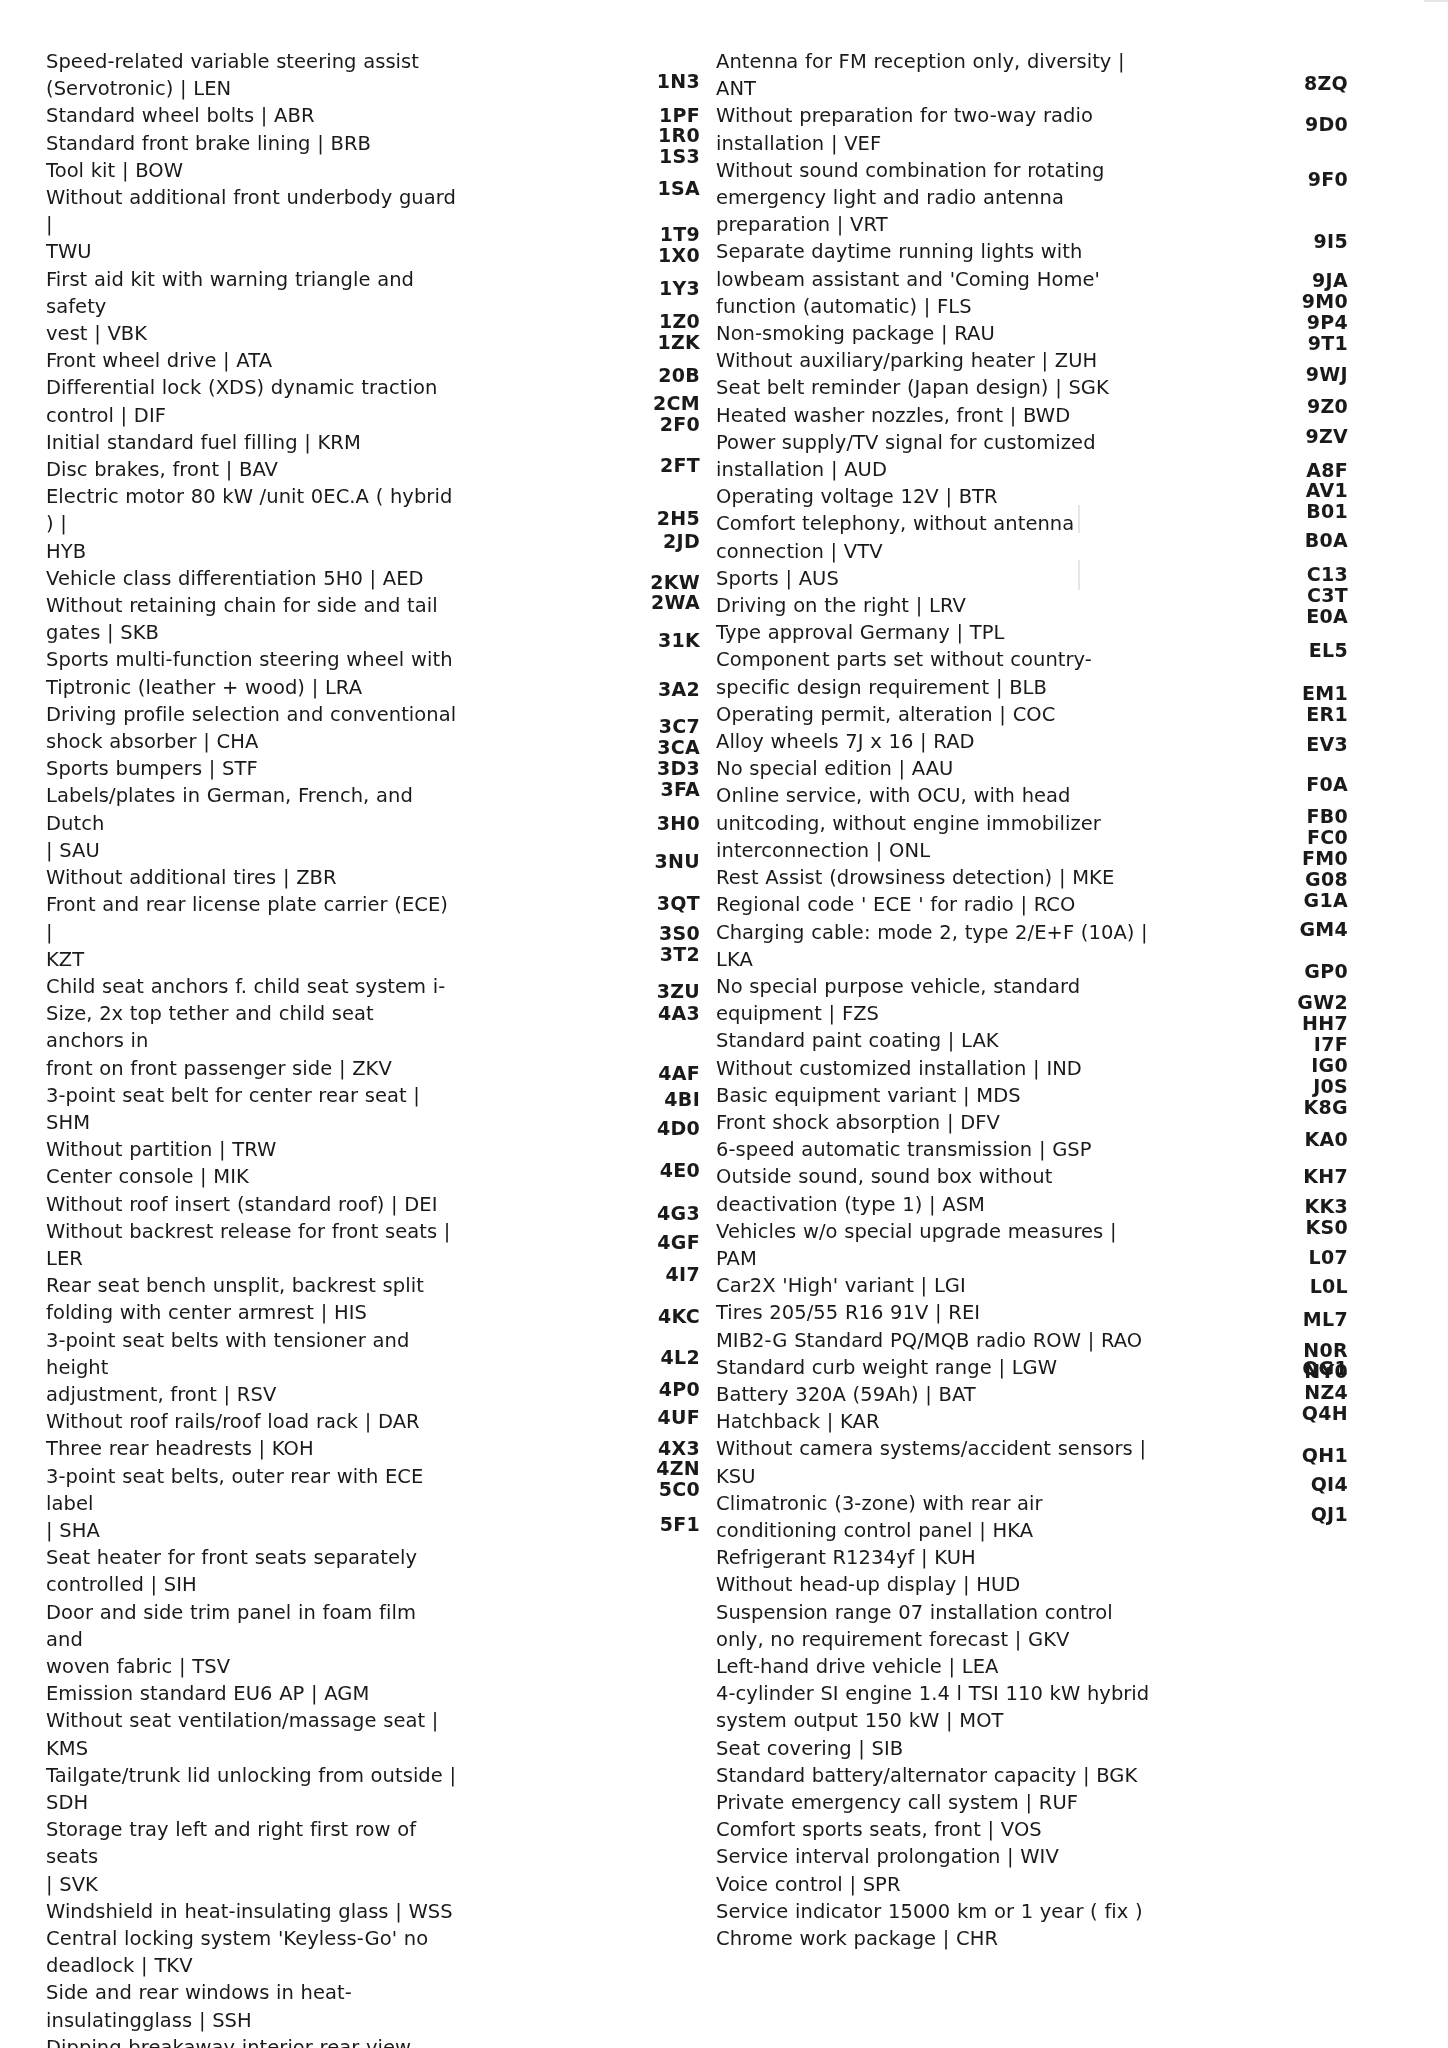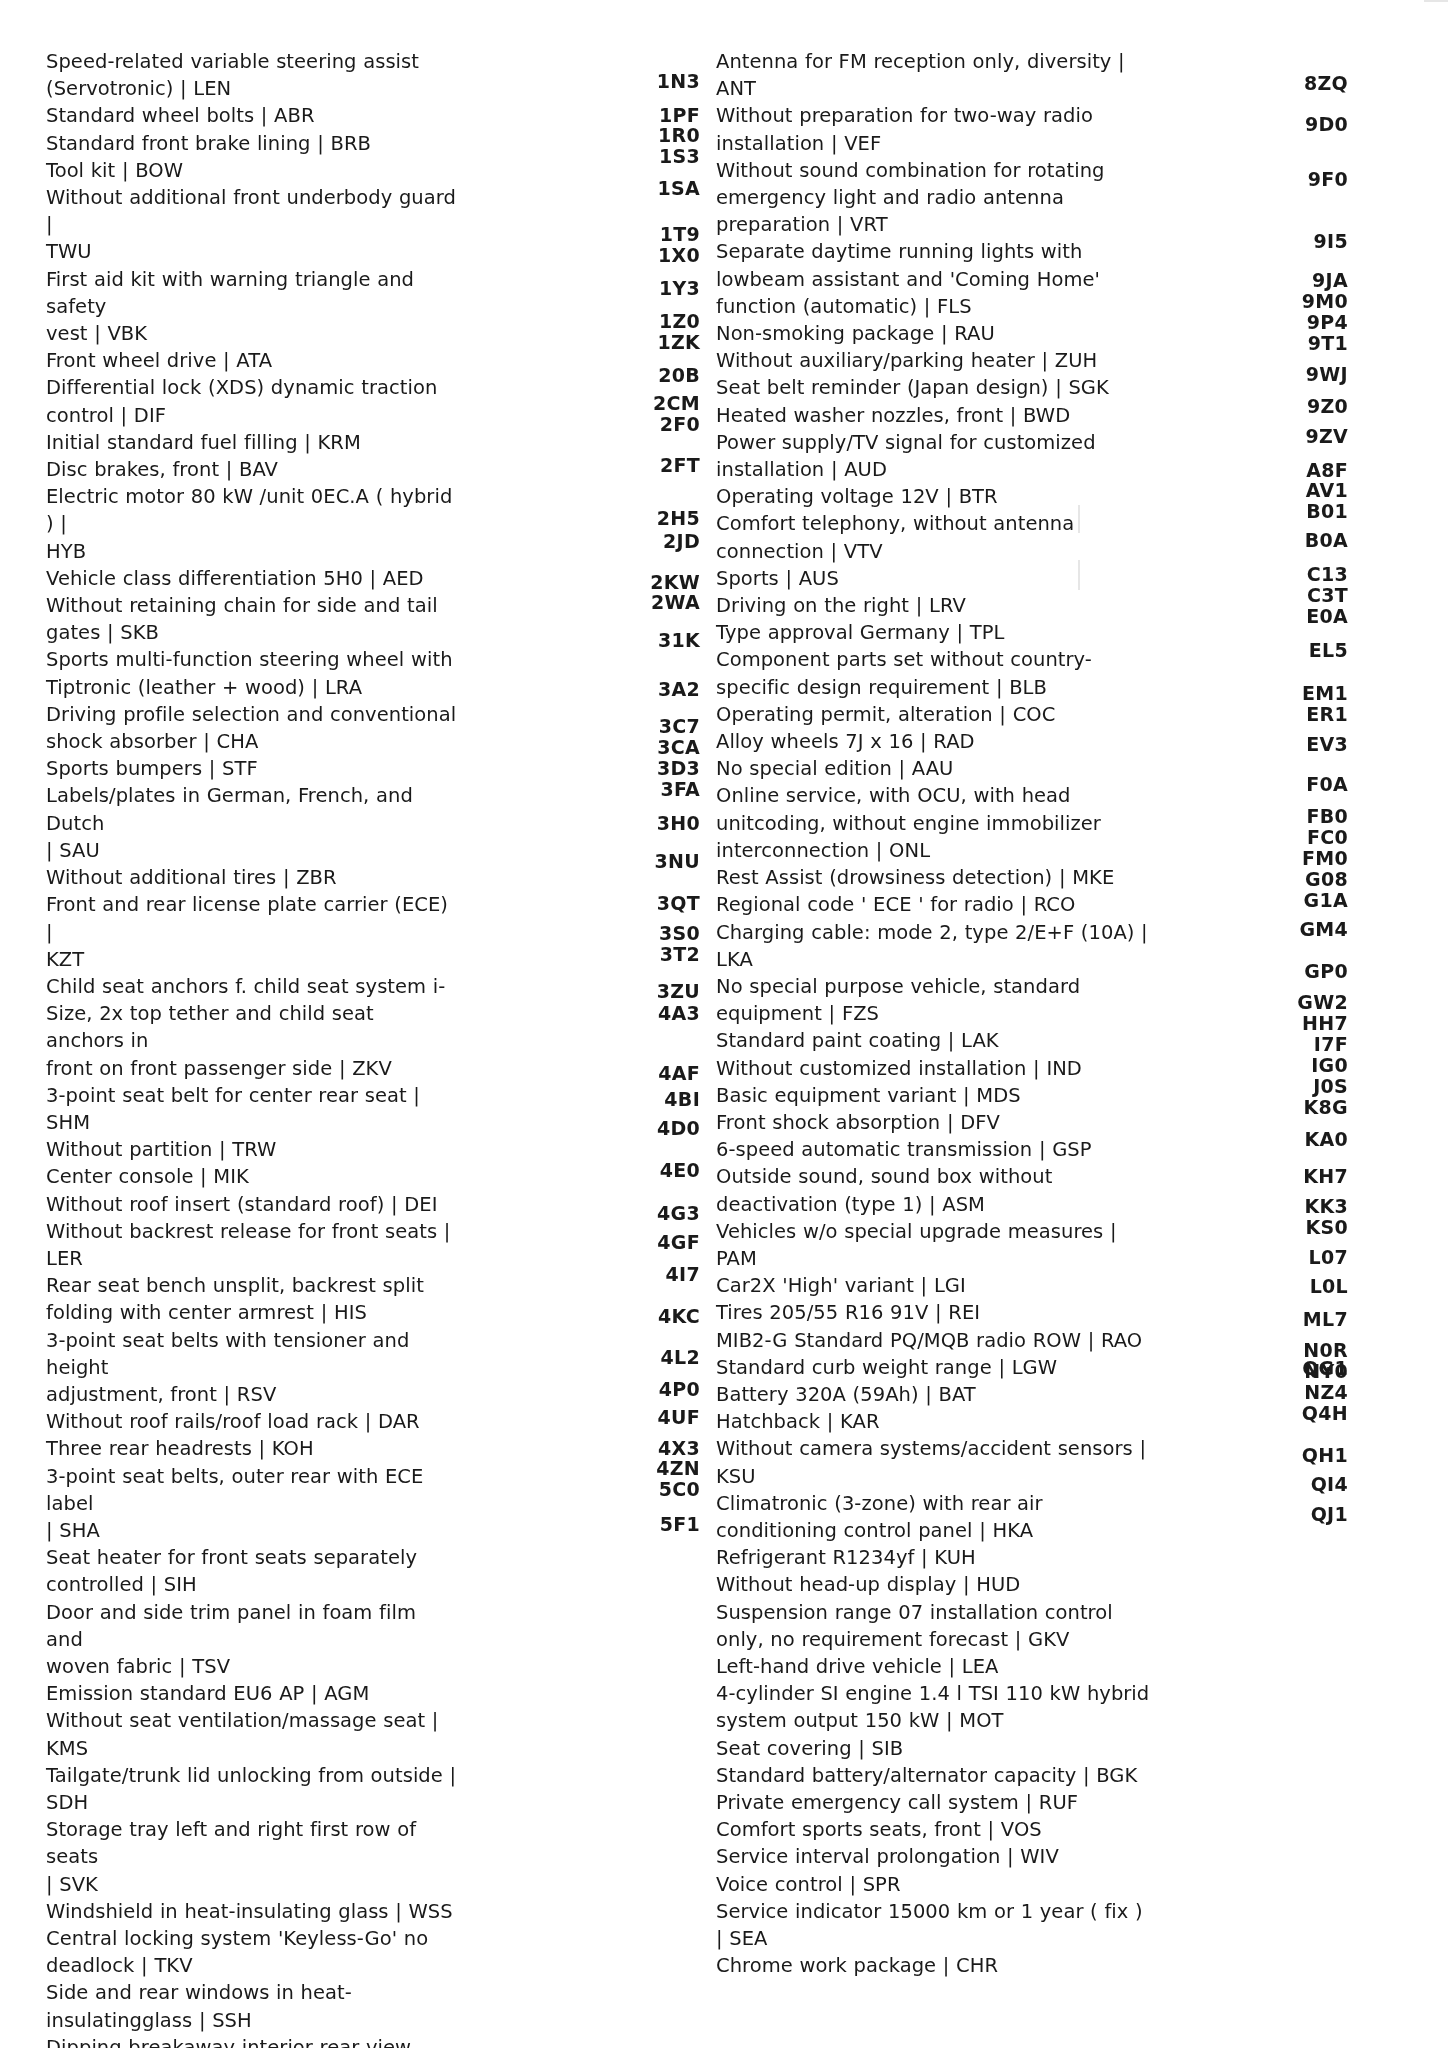--- a/index.html
+++ b/index.html
@@ -276,21 +276,20 @@
         <div class="desc-line">Left-hand drive vehicle | LEA</div>
         <div class="desc-line">4-cylinder SI engine 1.4 l TSI 110 kW hybrid</div>
         <div class="desc-line">system output 150 kW | MOT</div>
         <div class="desc-line">Seat covering | SIB</div>
         <div class="desc-line">Standard battery/alternator capacity | BGK</div>
         <div class="desc-line">Private emergency call system | RUF</div>
         <div class="desc-line">Comfort sports seats, front | VOS</div>
         <div class="desc-line">Service interval prolongation | WIV</div>
         <div class="desc-line">Voice control | SPR</div>
         <div class="desc-line">Service indicator 15000 km or 1 year ( fix )</div>
-        <div class="desc-line">| SEA</div>
         <div class="desc-line">Chrome work package | CHR</div>
       </div>
     <div class="rb-codes-right" id="rb-codes-right">
         <div class="code-item" style="position: absolute; top: 22px; right: 0px;">8ZQ</div>
         <div class="code-item" style="position: absolute; top: 63px; right: 0px;">9D0</div>
         <div class="code-item" style="position: absolute; top: 118px; right: 0px;">9F0</div>
         <div class="code-item" style="position: absolute; top: 180px; right: 0px;">9I5</div>
         <div class="code-item" style="position: absolute; top: 219px; right: 0px;">9JA</div>
         <div class="code-item" style="position: absolute; top: 240px; right: 0px;">9M0</div>
         <div class="code-item" style="position: absolute; top: 261px; right: 0px;">9P4</div>

